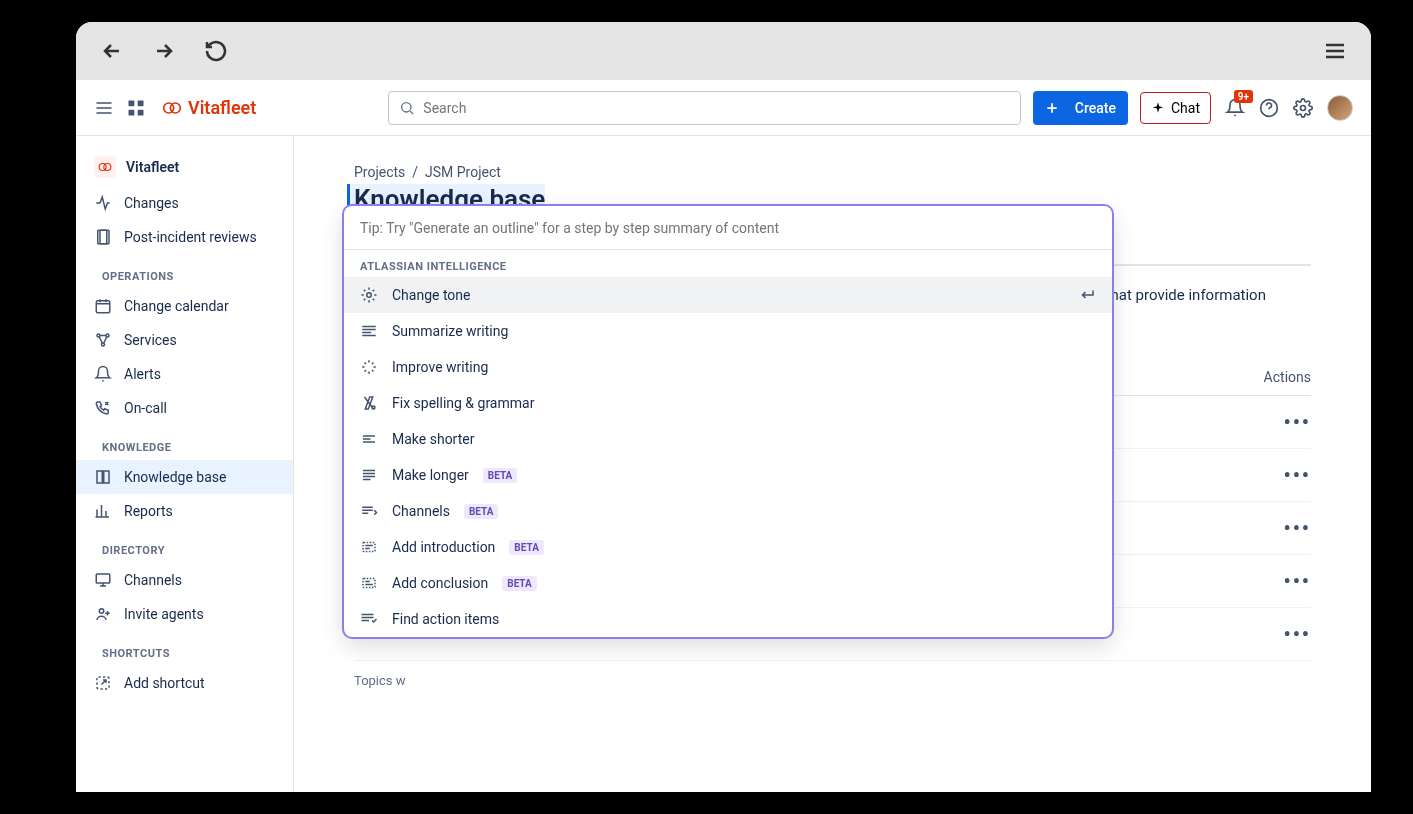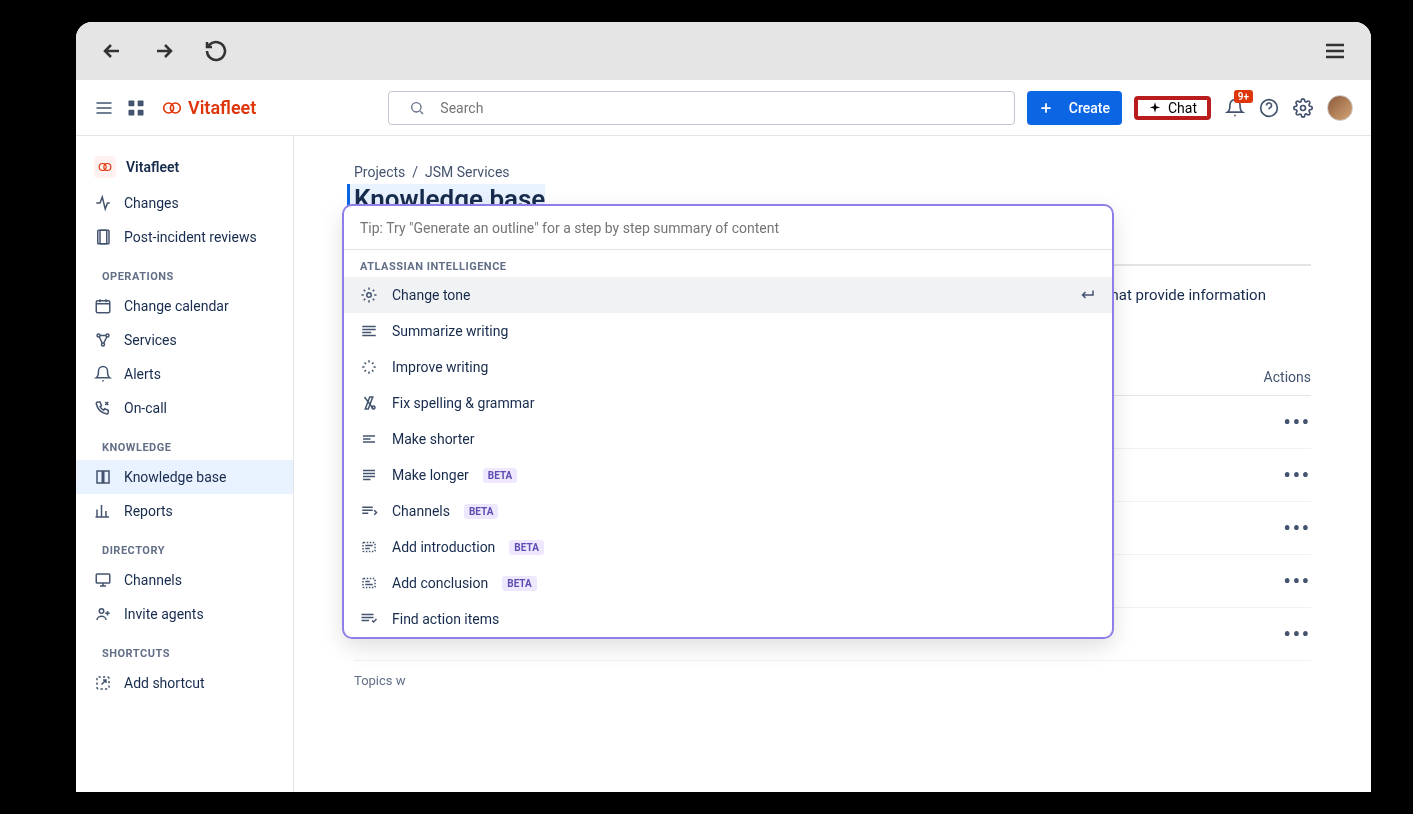--- a/index.html
+++ b/index.html
@@ -5,24 +5,24 @@
 * { margin: 0; padding: 0; box-sizing: border-box; font-family: -apple-system, BlinkMacSystemFont, "Segoe UI", Roboto, sans-serif; }
 body { background: #000; width: 1413px; height: 814px; overflow: hidden; }
 .browser-frame { position: absolute; top: 22px; left: 76px; width: 1295px; height: 770px; background: #fff; border-radius: 16px 16px 0 0; overflow: hidden; display: flex; flex-direction: column; }
 .browser-chrome { height: 58px; background: #e5e5e5; display: flex; align-items: center; padding: 0 24px; gap: 28px; }
 .chrome-btn { width: 24px; height: 24px; display: flex; align-items: center; justify-content: center; color: #333; cursor: pointer; }
 .chrome-spacer { flex: 1; }
 .top-nav { height: 56px; border-bottom: 1px solid #e4e4e4; display: flex; align-items: center; padding: 0 18px; gap: 12px; }
 .nav-icon-btn { width: 20px; height: 20px; display: flex; align-items: center; justify-content: center; color: #44546f; cursor: pointer; }
 .brand { display: flex; align-items: center; gap: 6px; color: #de350b; font-weight: 600; font-size: 18px; margin-left: 4px; }
 .brand svg { width: 20px; height: 20px; }
-.search-box { flex: 1; max-width: 640px; margin-left: 120px; height: 34px; border: 1px solid #c1c7d0; border-radius: 4px; display: flex; align-items: center; padding: 0 20px; gap: 15px; color: #626f86; }
+.search-box { flex: 1; max-width: 640px; margin-left: 120px; height: 34px; border: 1px solid #c1c7d0; border-radius: 4px; display: flex; align-items: center; padding: 0 10px; gap: 8px; color: #626f86; }
 .search-box input { border: none; outline: none; flex: 1; font-size: 14px; }
 .create-btn { background: #0c66e4; color: #fff; border: none; border-radius: 4px; height: 34px; padding: 0 12px; font-size: 14px; font-weight: 500; display: flex; align-items: center; gap: 16px; cursor: pointer; }
-.chat-btn { border: 4px solid #b91c1c; border-radius: 4px; height: 24px; padding: 0 10px; display: flex; align-items: center; gap: 6px; font-size: 14px; cursor: pointer; }
+.chat-btn { border: 1px solid #b91c1c; border-radius: 4px; height: 32px; padding: 0 10px; display: flex; align-items: center; gap: 6px; font-size: 14px; cursor: pointer; }
 .nav-right { display: flex; align-items: center; gap: 14px; margin-left: auto; }
 .notif-wrap { position: relative; }
 .notif-badge { position: absolute; top: -8px; right: -8px; background: #de350b; color: #fff; font-size: 10px; font-weight: 600; border-radius: 3px; padding: 1px 4px; }
 .avatar { width: 26px; height: 26px; border-radius: 50%; background: linear-gradient(135deg,#8b5a3c,#d4a574); border: 1px solid #ccc; }
 .app-body { display: flex; flex: 1; overflow: hidden; }
 .sidebar { width: 218px; border-right: 1px solid #e4e4e4; padding: 12px 0; overflow-y: auto; }
 .sidebar-header { display: flex; align-items: center; gap: 10px; padding: 8px 18px; font-weight: 600; font-size: 14px; color: #172b4d; }
 .sidebar-header .logo-tile { width: 22px; height: 22px; border-radius: 4px; background: #fff1f0; display: flex; align-items: center; justify-content: center; color: #de350b; }
 .side-item { display: flex; align-items: center; gap: 12px; padding: 8px 18px; font-size: 14px; color: #172b4d; cursor: pointer; }
 .side-item.active { background: #e9f2ff; }
@@ -234,21 +234,21 @@
             </svg>
             <span>Add shortcut</span>
           </div>
         </div>
     </div>
 
     <div class="main">
       <div class="breadcrumb">
         <a href="#">Projects</a>
         &nbsp;<span>/</span>&nbsp;
-        <a href="#">JSM Services</a>
+        <a href="#">JSM Project</a>
       </div>
       <h1 class="page-title">Knowledge base</h1>
       <div class="tabs">
         <div class="tab">Articles</div>
       </div>
       <p class="desc">To reduce workloads for agents and improve outcomes for customers, we'd recommend writing self-help articles that provide information on common queries.</p>
 
       <div class="table-wrap">
         <div class="table-header">
           <span>Topics</span>

